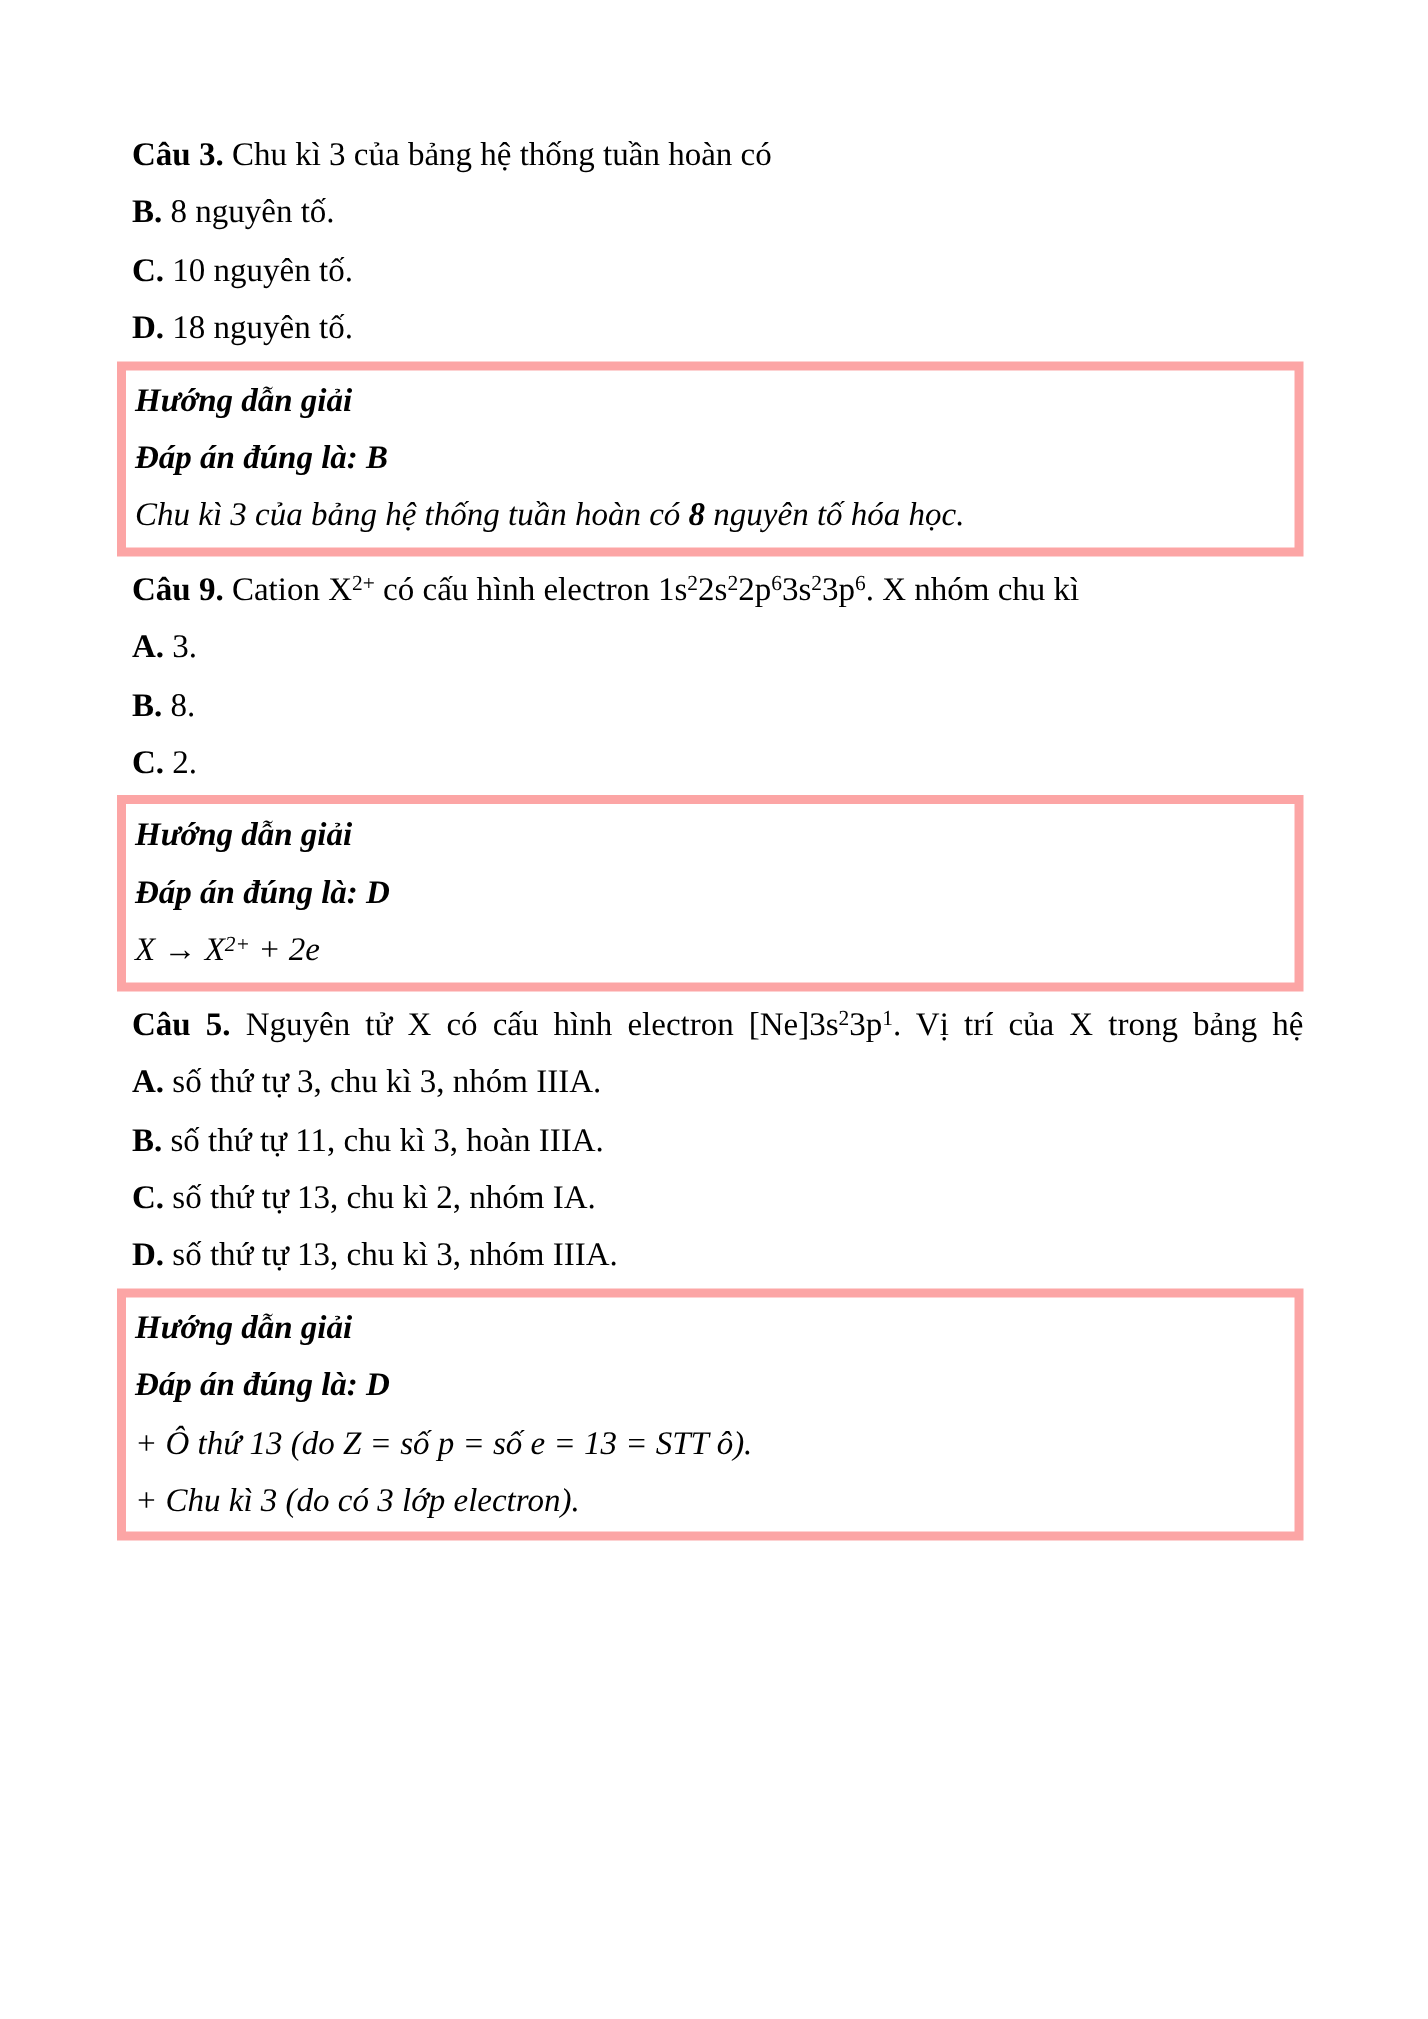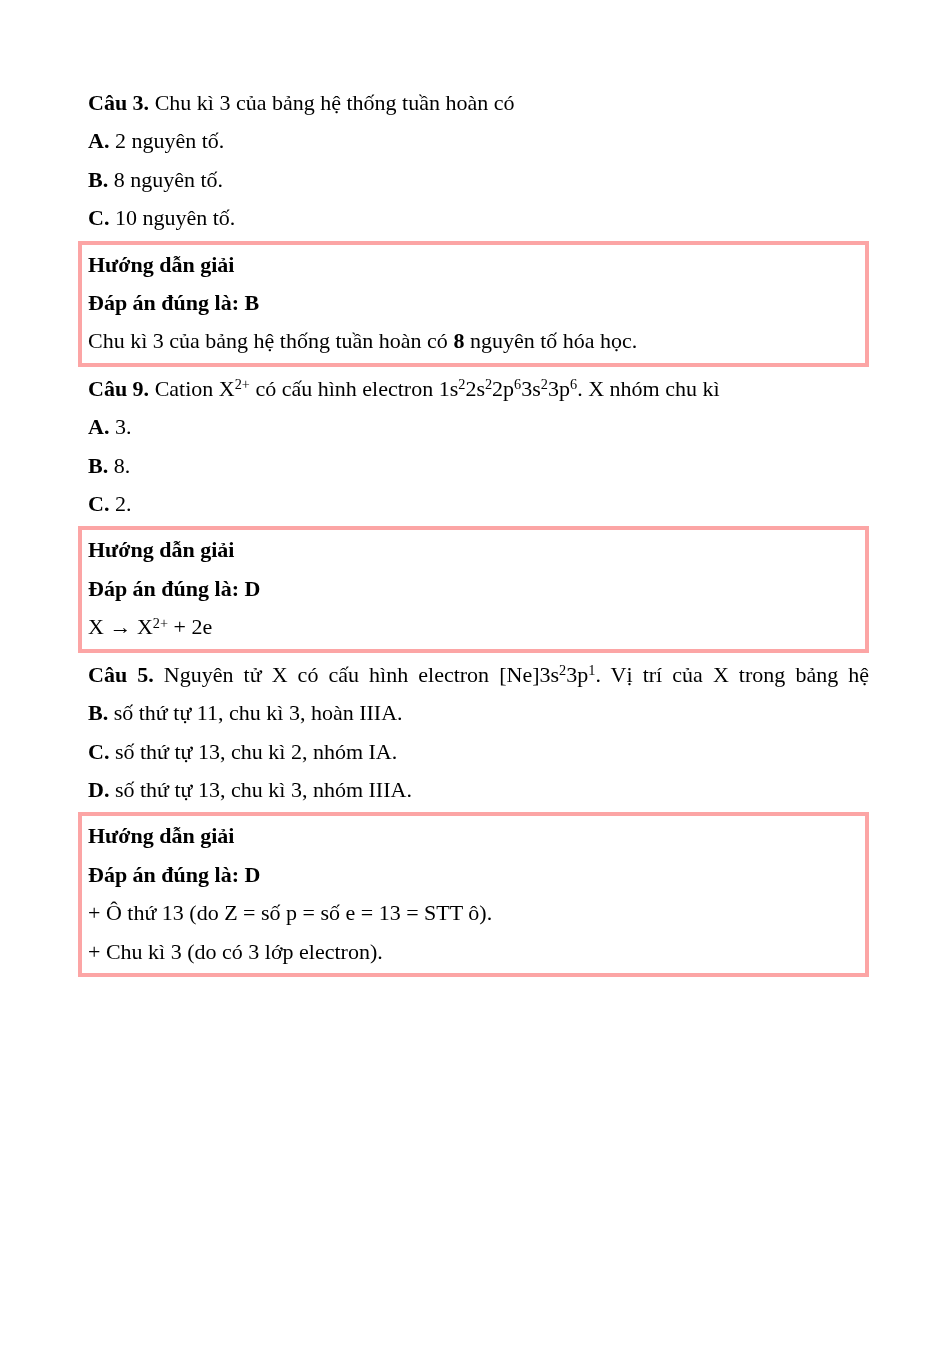--- a/index.html
+++ b/index.html
@@ -34,54 +34,56 @@
     position: relative;
     top: -0.45em;
     line-height: 0;
   }
   .justify-full {
     text-align: justify;
     text-align-last: justify;
   }
   .question-block { margin: 0; }
   .solution-box {
-    border: 4px solid #fca5a5;
+    border: 6px solid #fca5a5;
     margin: 3px 0 3px -10px;
     padding: 1px 5px 2px 6px;
+    font-style: italic;
   }
 </style>
 </head>
 <body>
 
 <div class="page">
   <div id="doc-root">
       <div class="question-block">
         <p class="line"><span class="b">Câu 3.</span><span> Chu kì 3 của bảng hệ thống tuần hoàn có</span></p>
-        <p class="line"><span class="b">A.</span><span> 2 nguyên tố.</span></p>
         <p class="line"><span class="b">B.</span><span> 8 nguyên tố.</span></p>
         <p class="line"><span class="b">C.</span><span> 10 nguyên tố.</span></p>
+        <p class="line"><span class="b">D.</span><span> 18 nguyên tố.</span></p>
       </div>
       <div class="solution-box">
         <p class="line"><span class="b">Hướng dẫn giải</span></p>
         <p class="line"><span class="b">Đáp án đúng là: B</span></p>
         <p class="line"><span>Chu kì 3 của bảng hệ thống tuần hoàn có </span><span class="b">8</span><span> nguyên tố hóa học.</span></p>
       </div>
       <div class="question-block">
         <p class="line"><span class="b">Câu 9.</span><span> Cation X</span><span class="sup">2+</span><span> có cấu hình electron 1s</span><span class="sup">2</span><span>2s</span><span class="sup">2</span><span>2p</span><span class="sup">6</span><span>3s</span><span class="sup">2</span><span>3p</span><span class="sup">6</span><span>. X nhóm chu kì</span></p>
         <p class="line"><span class="b">A.</span><span> 3.</span></p>
         <p class="line"><span class="b">B.</span><span> 8.</span></p>
         <p class="line"><span class="b">C.</span><span> 2.</span></p>
       </div>
       <div class="solution-box">
         <p class="line"><span class="b">Hướng dẫn giải</span></p>
         <p class="line"><span class="b">Đáp án đúng là: D</span></p>
         <p class="line"><span>X → X</span><span class="sup">2+</span><span> + 2e</span></p>
       </div>
       <div class="question-block">
         <p class="line justify-full"><span class="b">Câu 5.</span><span> Nguyên tử X có cấu hình electron [Ne]3s</span><span class="sup">2</span><span>3p</span><span class="sup">1</span><span>. Vị trí của X trong bảng hệ</span></p>
+        <p class="line"><span class="b">A.</span><span> số thứ tự 3, chu kì 3, nhóm IIIA.</span></p>
         <p class="line"><span class="b">B.</span><span> số thứ tự 11, chu kì 3, hoàn IIIA.</span></p>
         <p class="line"><span class="b">C.</span><span> số thứ tự 13, chu kì 2, nhóm IA.</span></p>
         <p class="line"><span class="b">D.</span><span> số thứ tự 13, chu kì 3, nhóm IIIA.</span></p>
       </div>
       <div class="solution-box">
         <p class="line"><span class="b">Hướng dẫn giải</span></p>
         <p class="line"><span class="b">Đáp án đúng là: D</span></p>
         <p class="line"><span>+ Ô thứ 13 (do Z = số p = số e = 13 = STT ô).</span></p>
         <p class="line"><span>+ Chu kì 3 (do có 3 lớp electron).</span></p>
       </div>

